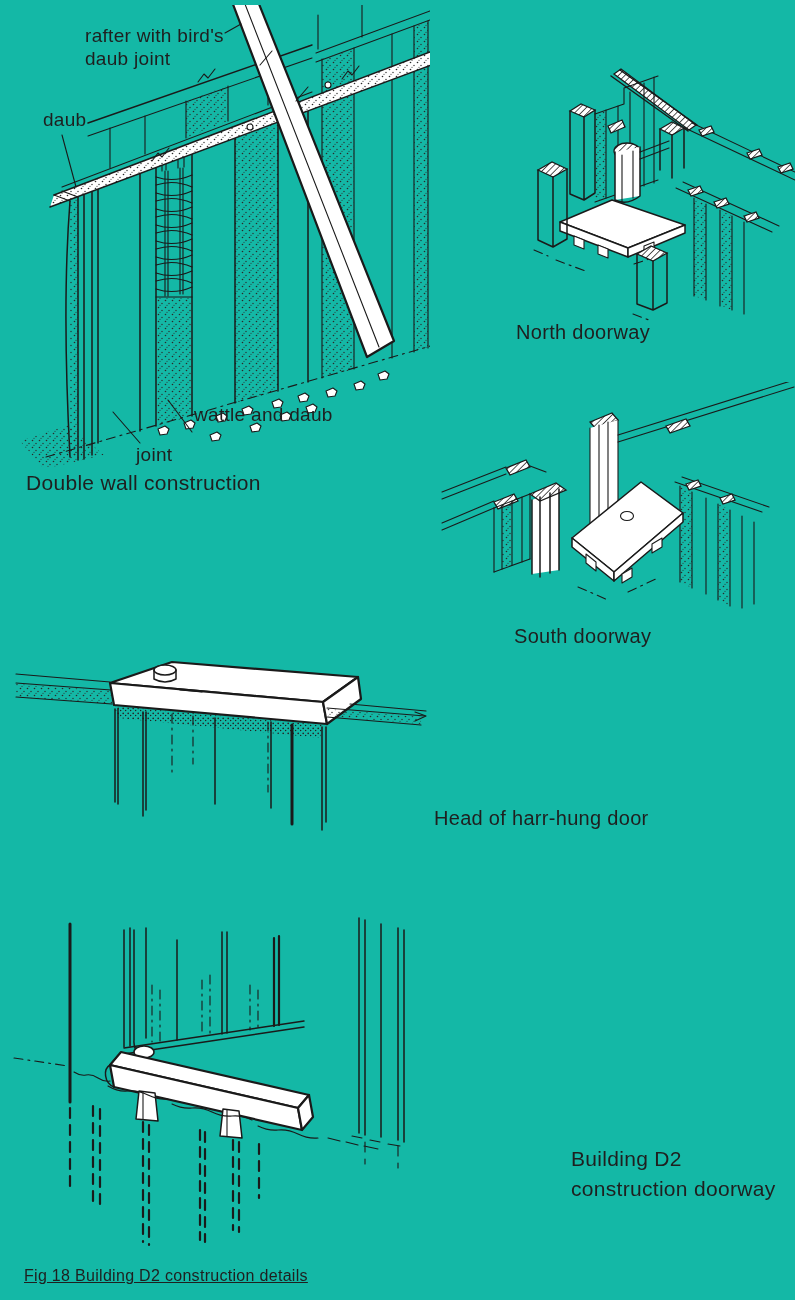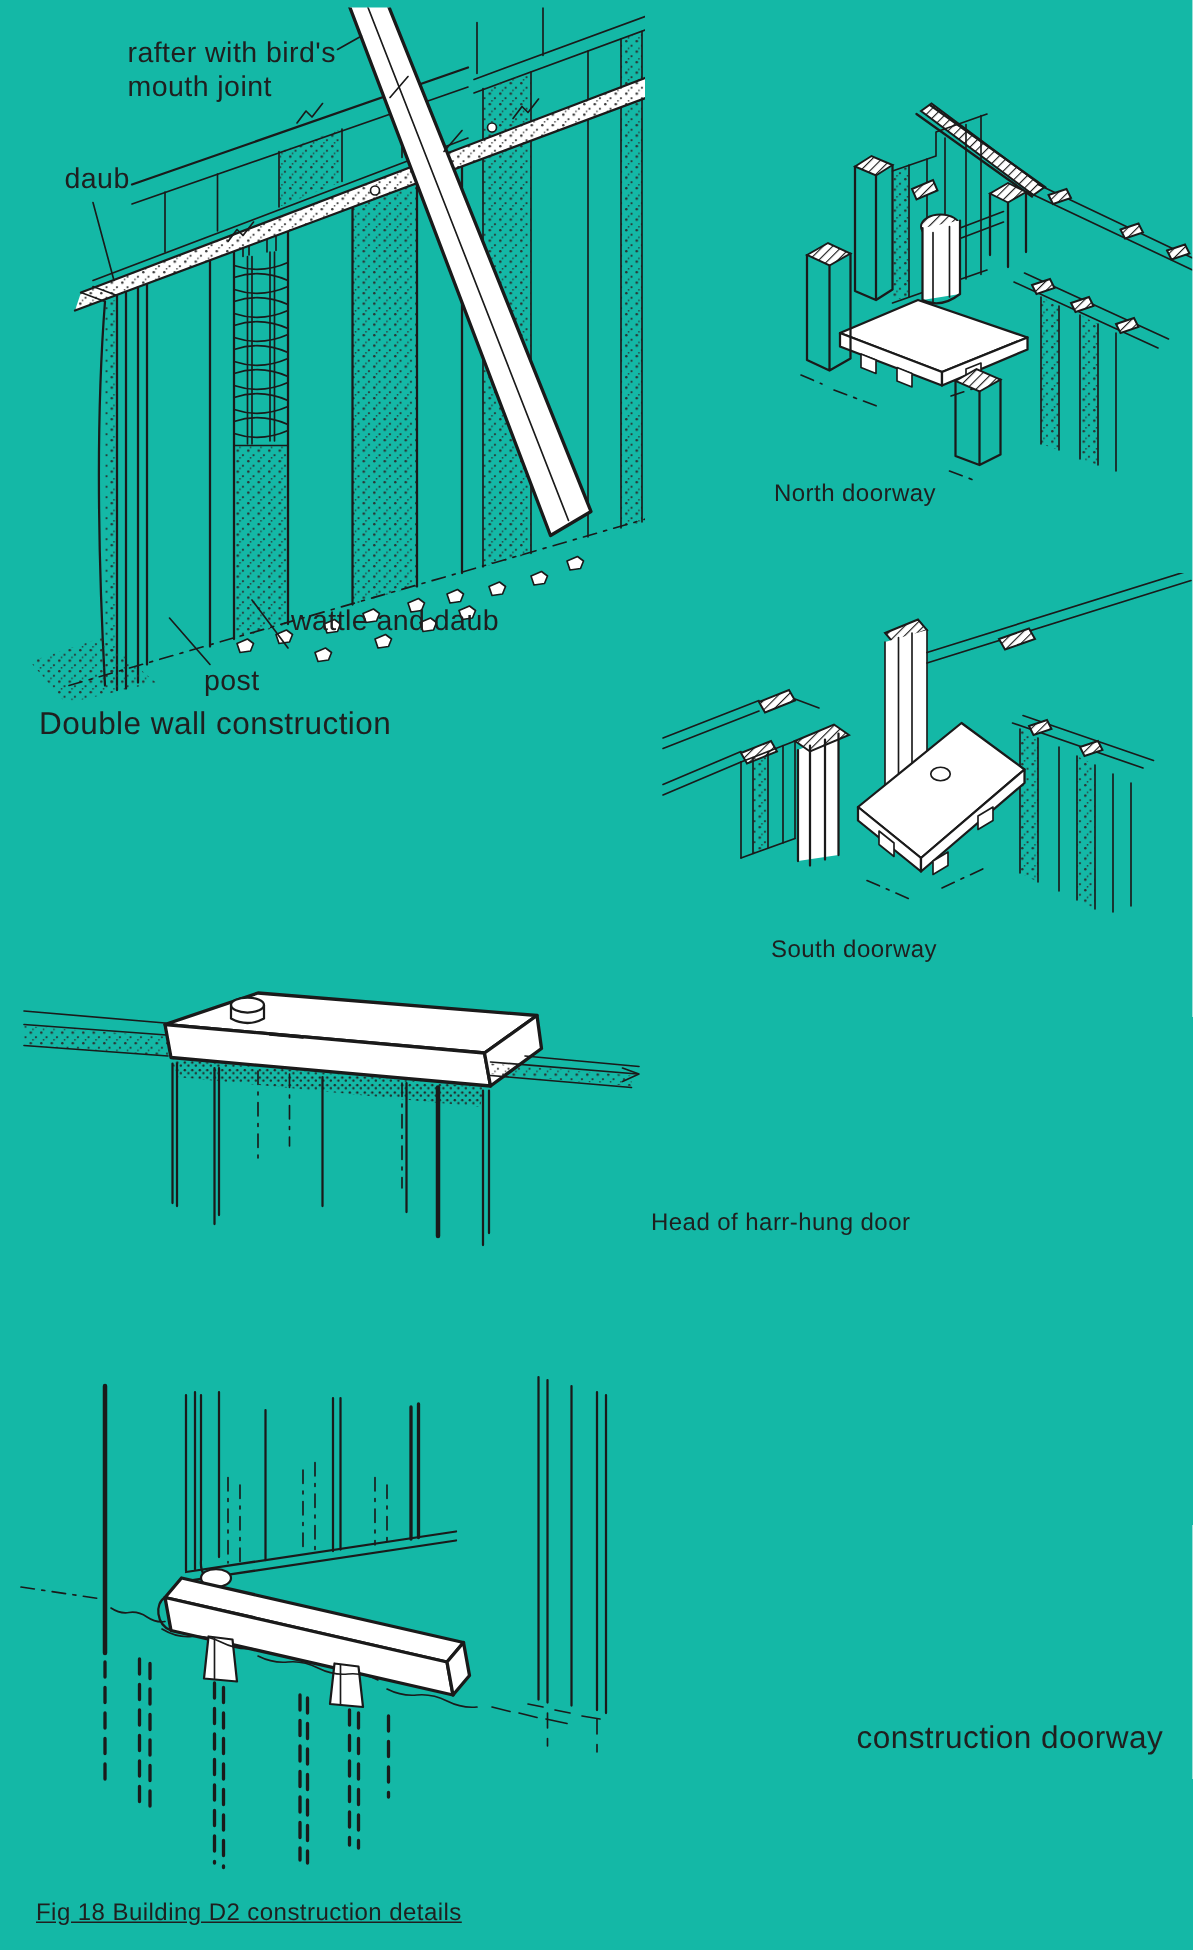--- a/index.html
+++ b/index.html
@@ -1,18 +1,18 @@
 <!DOCTYPE html>
 <html><head>
 <meta charset="utf-8">
 <style>
   html,body{margin:0;padding:0;background:#fff;}
   .page{position:relative;width:795px;height:1300px;background:#14b8a6;overflow:hidden;
         font-family:"Liberation Sans",sans-serif;}
-  .lbl{position:absolute;font-size:16px;line-height:1.2;color:#1f1f1f;
+  .lbl{position:absolute;font-size:20px;line-height:1.2;color:#1f1f1f;
        letter-spacing:.3px;white-space:nowrap;z-index:3;}
   .lbl.small{font-size:19px;}
   .lbl.big{font-size:21px;}
   .caption{font-size:16px;text-decoration:underline;}
   .dwg{position:absolute;z-index:1;}
   .ln{stroke:#1a1a1a;stroke-width:1.5;fill:none;stroke-linecap:round;stroke-linejoin:round;}
   .thin{stroke-width:1.1;}
   .th2{stroke-width:2.2;}
   .thick{stroke-width:3;}
   .wfill{fill:#ffffff;}
@@ -333,27 +333,28 @@
   </g>
 
   <g>
     <path class="ln th2 dash" d="M81,216 V312 M88,219 V315 M131,232 V352 M137,235 V355
       M188,240 V350 M193,242 V352 M221,250 V340 M227,252 V342 M247,254 V308"></path>
   </g>
 </svg>
 
 <div class="lbl small" style="left:85px;top:25px">
   <span style="display:block">rafter with bird's</span>
-  <span style="display:block">mouth joint</span>
+  <span style="display:block">daub joint</span>
 </div>
 <div class="lbl small" style="left:43px;top:109px">daub</div>
-<div class="lbl small" style="left:136px;top:444px">post</div>
+<div class="lbl small" style="left:136px;top:444px">joint</div>
 <div class="lbl small" style="left:194px;top:404px">wattle and daub</div>
 <div class="lbl big" style="left:26px;top:470px">Double wall construction</div>
 <div class="lbl" style="left:516px;top:320px">North doorway</div>
 <div class="lbl" style="left:514px;top:624px">South doorway</div>
 <div class="lbl" style="left:434px;top:806px">Head of harr-hung door</div>
 <div class="lbl big" style="left:571px;top:1144px;line-height:30px">
+  <span style="display:block">Building D2</span>
   <span style="display:block">construction doorway</span>
 </div>
 <div class="lbl caption" style="left:24px;top:1266px">Fig 18 Building D2 construction details</div>
 
 </div>
 
 </body></html>

